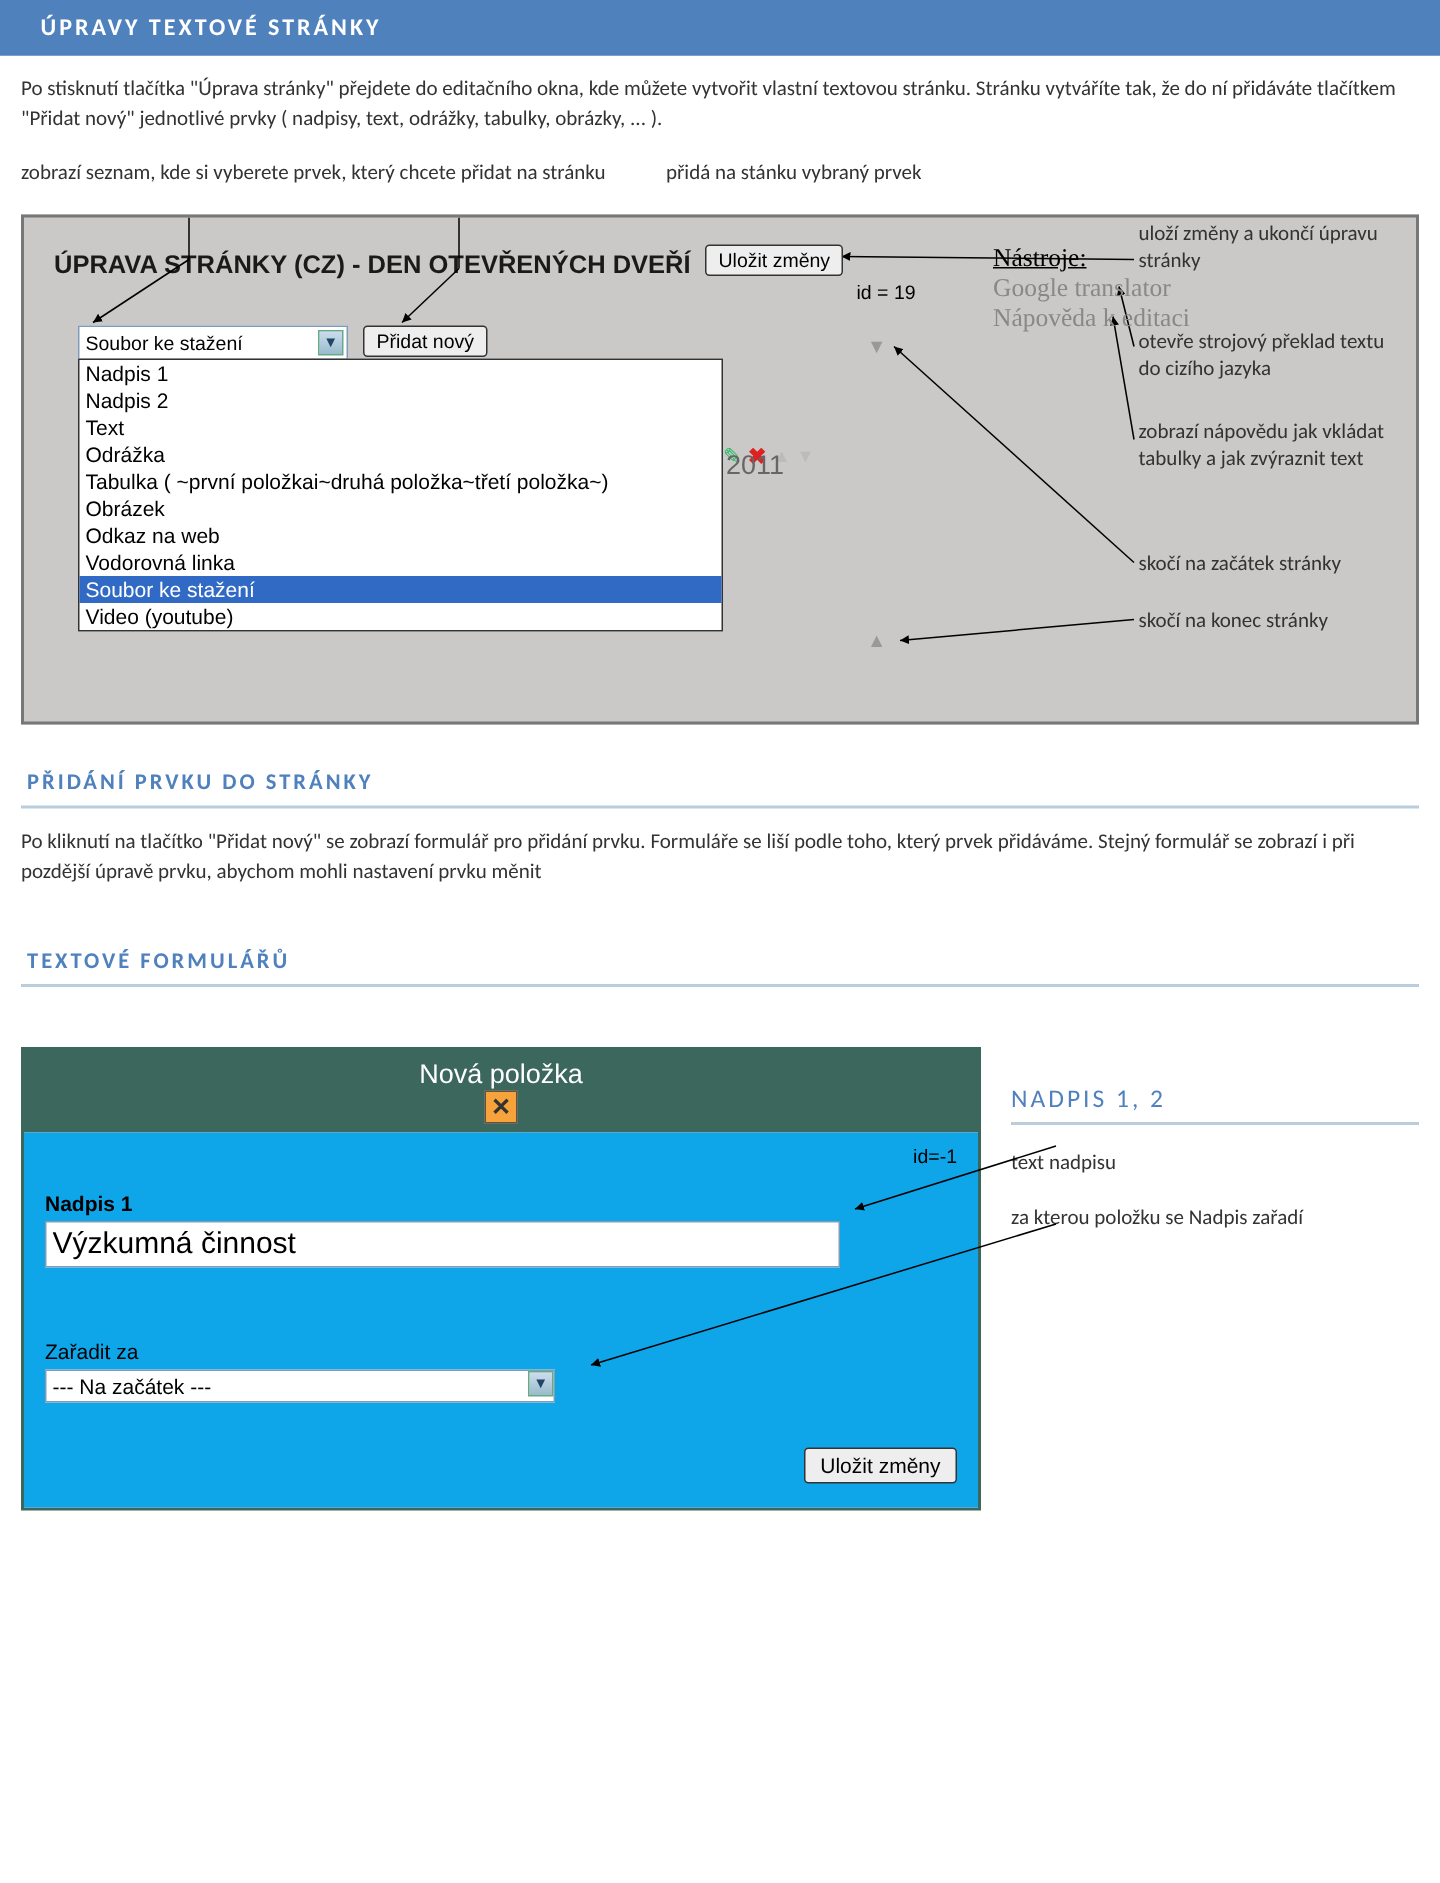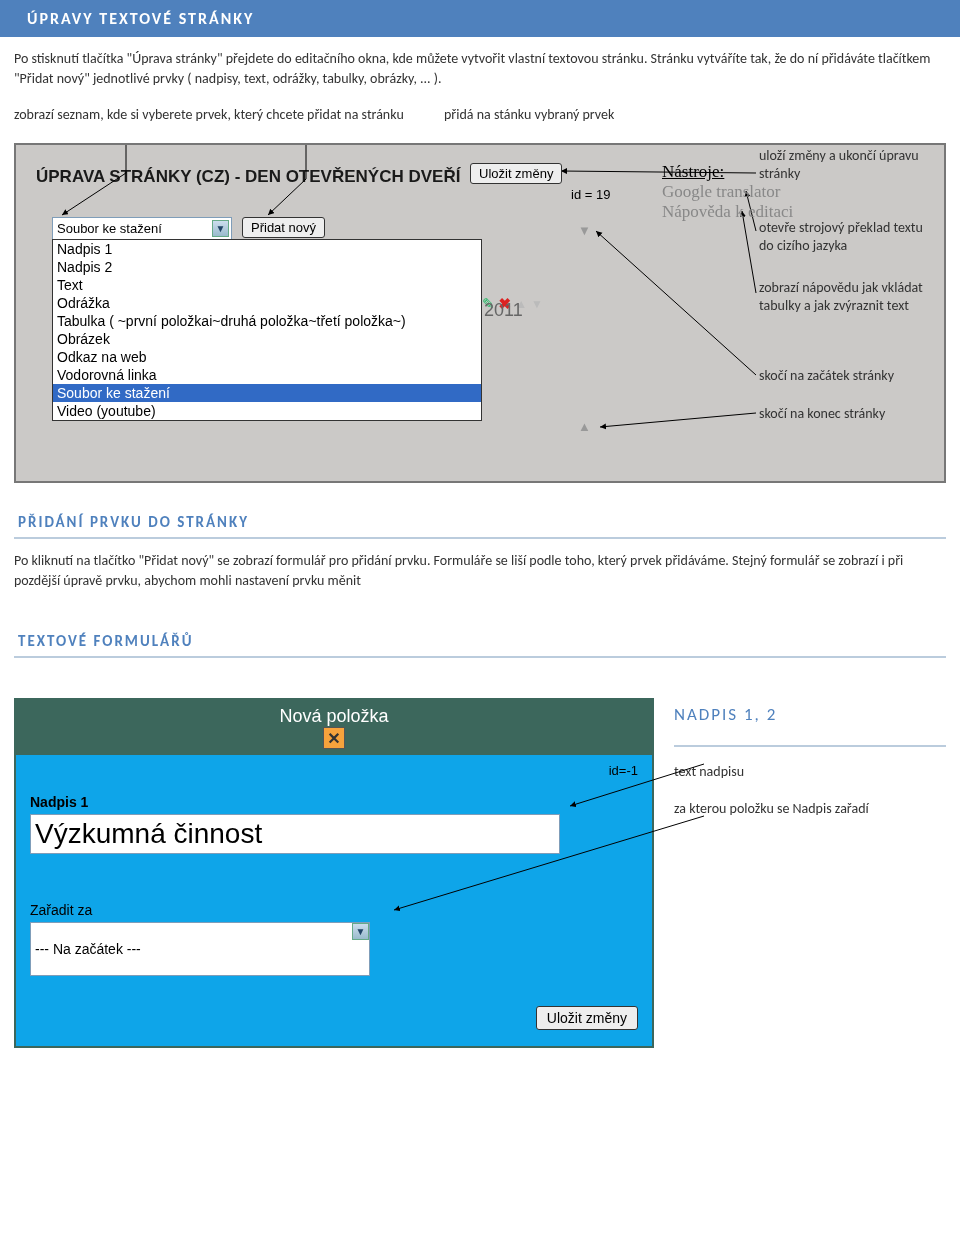--- a/index.html
+++ b/index.html
@@ -228,34 +228,34 @@
     cursor: pointer;
   }
   .modal-body {
     background: #0ea5e9;
     padding: 6px 14px 16px 14px;
   }
   .modal-body .idline { text-align: right; font-size: 13px; padding: 2px 0 8px; }
   .modal-body .lbl { font-size: 14px; font-weight: bold; padding: 8px 0 4px; }
   .modal-body input[type=text] {
     width: 530px;
-    font-size: 28px;
+    font-size: 20px;
     padding: 3px 4px;
     border: 1px solid #7f9db9;
     background: #fff;
     font-family: Arial, sans-serif;
   }
   .modal-body .zarsel {
     width: 340px;
     display: flex;
     border: 1px solid #7f9db9;
     background: #fff;
     font-size: 14px;
   }
-  .modal-body .zarsel span { flex: 1; padding: 18px 4px; }
+  .modal-body .zarsel span { flex: 1; padding: 2px 4px; }
   .modal-foot {
     text-align: right;
     padding-top: 30px;
   }
   .modal-foot button {
     background: #eee;
     border: 1px solid #333;
     border-radius: 3px;
     font-family: Arial, sans-serif;
     font-size: 14px;
@@ -266,23 +266,23 @@
     flex: 1;
     padding-top: 0;
     font-size: 14px;
     color: #333;
   }
   .side-annot .h {
     color: #4f81bd;
     font-size: 17px;
     letter-spacing: 2px;
     border-bottom: 2px solid #bcd;
-    padding-bottom: 20px;
+    padding-bottom: 5px;
     margin-bottom: 16px;
-    margin-top: 6px;
+    margin-top: 24px;
   }
 </style>
 </head>
 <body>
 
 <div class="blue-banner">ÚPRAVY TEXTOVÉ STRÁNKY</div>
 
 <div class="body-text">Po stisknutí tlačítka "Úprava stránky" přejdete do editačního okna, kde můžete vytvořit vlastní textovou stránku. Stránku vytváříte tak, že do ní přidáváte tlačítkem "Přidat nový" jednotlivé prvky ( nadpisy, text, odrážky, tabulky, obrázky, ... ).</div>
 
 <div class="two-col-labels">

